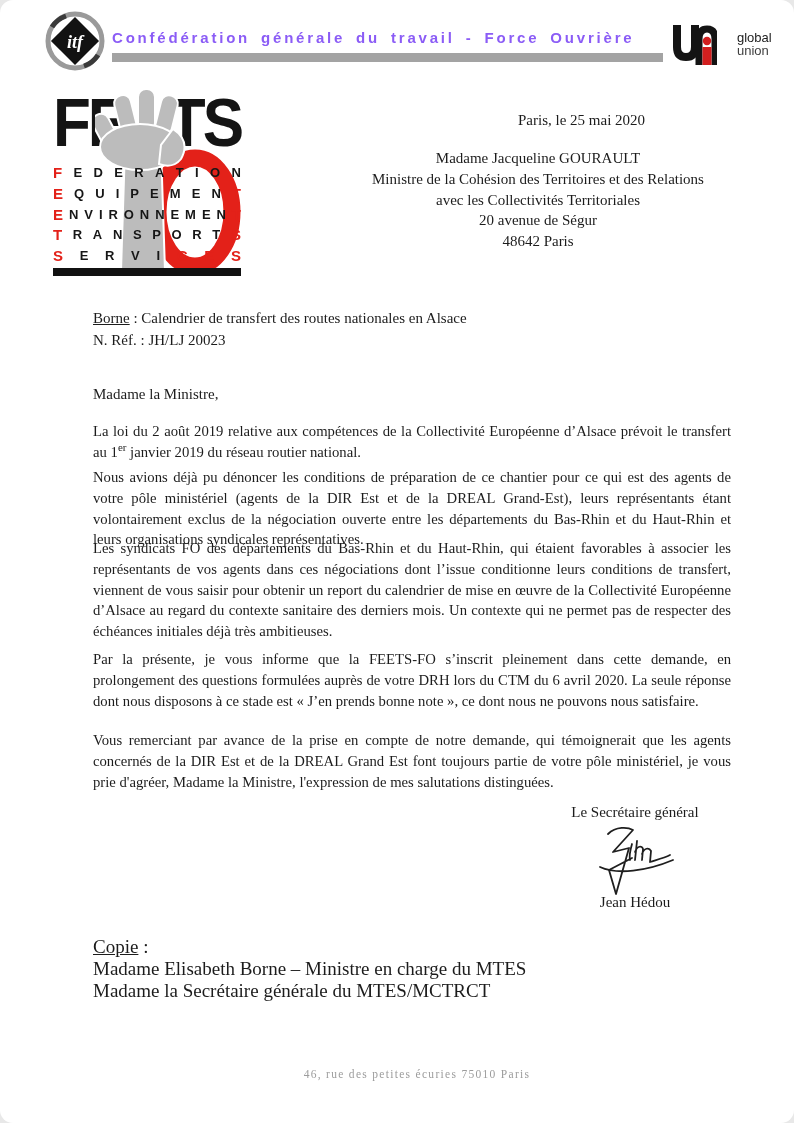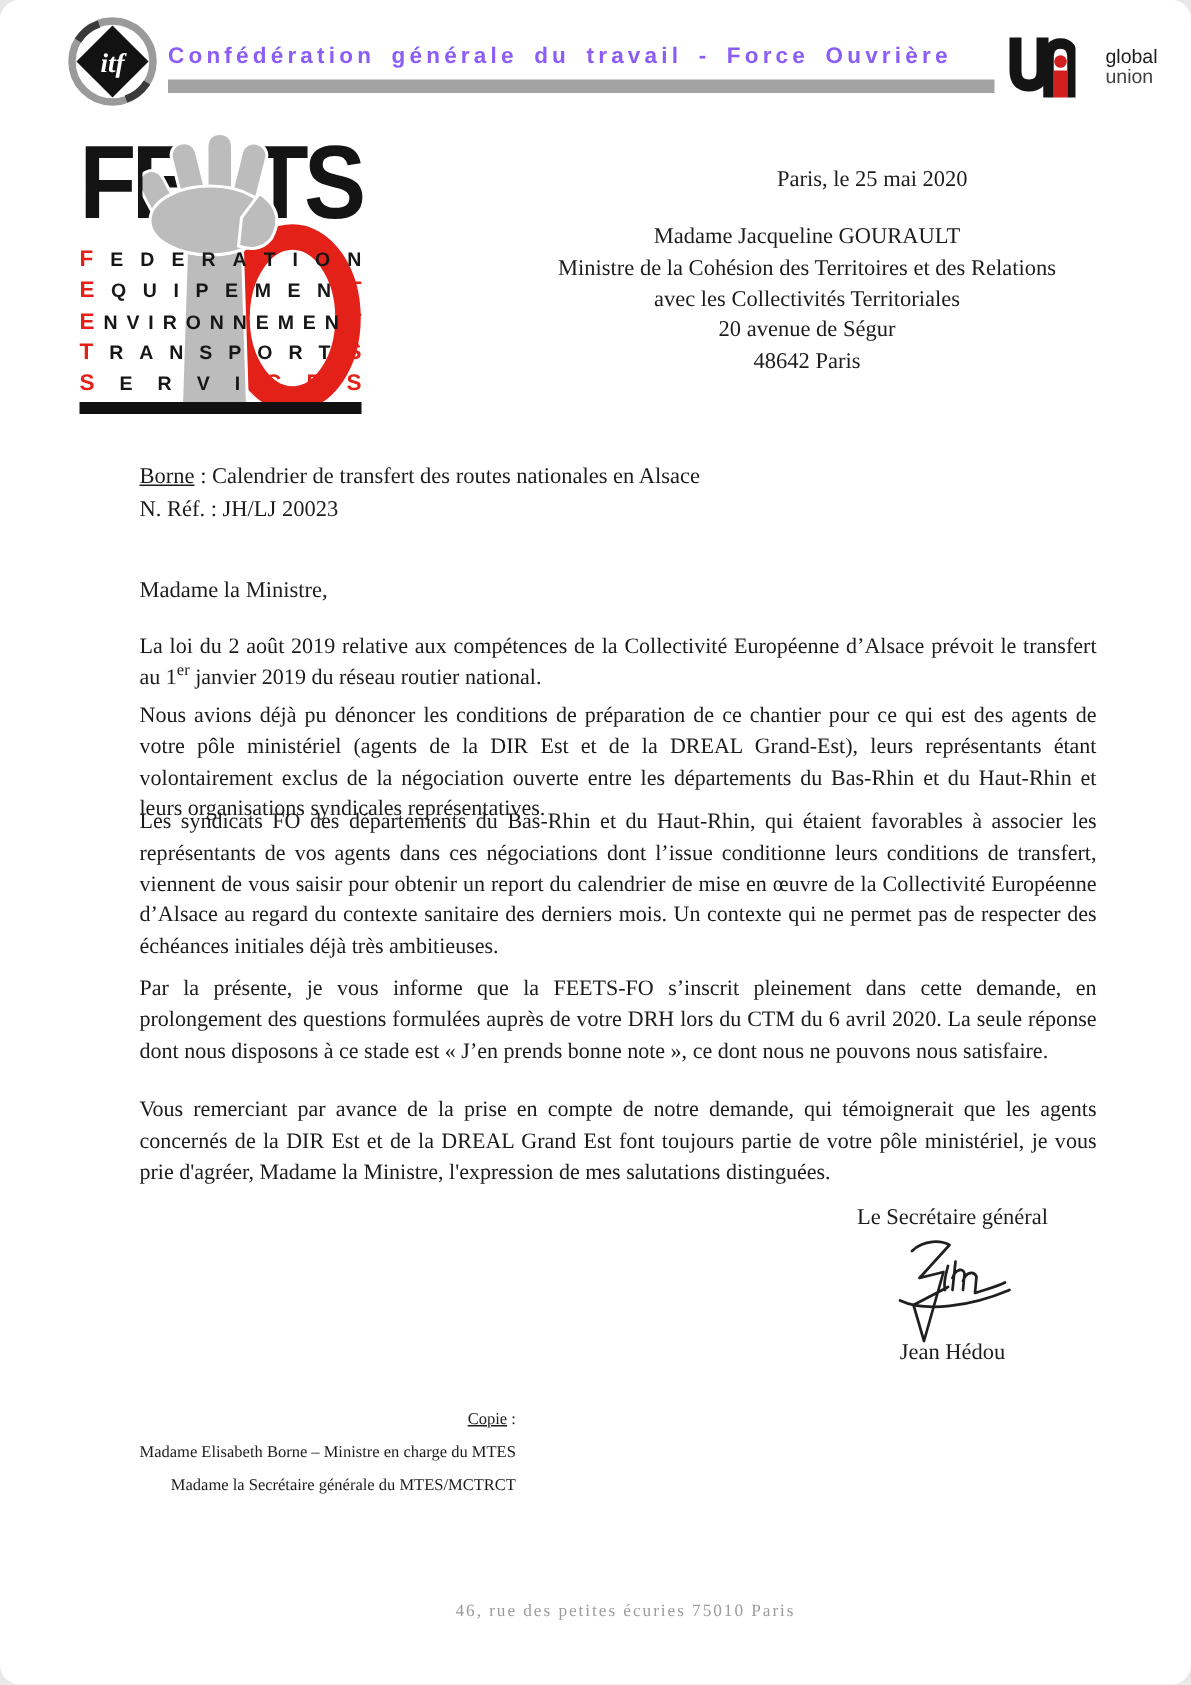--- a/index.html
+++ b/index.html
@@ -35,21 +35,21 @@
         font-size:15px;line-height:20.8px;}
   .objet-block{position:absolute;left:93px;top:308px;width:640px;font-size:15px;line-height:21.5px;}
   .u{text-decoration:underline;}
   .salutation{position:absolute;left:93px;top:386px;font-size:15px;}
   .para{position:absolute;left:93px;width:638px;text-align:justify;font-size:14.7px;line-height:20.8px;}
   .p1{top:421px;} .p2{top:467px;} .p3{top:538px;} .p4{top:649px;} .p5{top:730px;}
   .para sup{font-size:11px;line-height:0;}
   .closing-title{position:absolute;left:500px;top:804px;width:270px;text-align:center;font-size:15px;}
   .signature{position:absolute;left:572px;top:820px;}
   .signer{position:absolute;left:500px;top:894px;width:270px;text-align:center;font-size:15px;}
-  .copy-block{position:absolute;left:93px;top:936px;font-size:11px;line-height:21.8px;text-align:right;}
+  .copy-block{position:absolute;left:93px;top:936px;font-size:19px;line-height:21.8px;}
 
   
   .footer{position:absolute;left:40px;top:1066px;width:754px;text-align:center;
         color:#9c9c9c;font-size:11.5px;letter-spacing:1.3px;line-height:16.5px;}
   .footer .sep{color:#e89090;margin:0 9px;}
   .footer .sep.wide{margin:0 17px;}
 </style>
 </head>
 <body>
 

